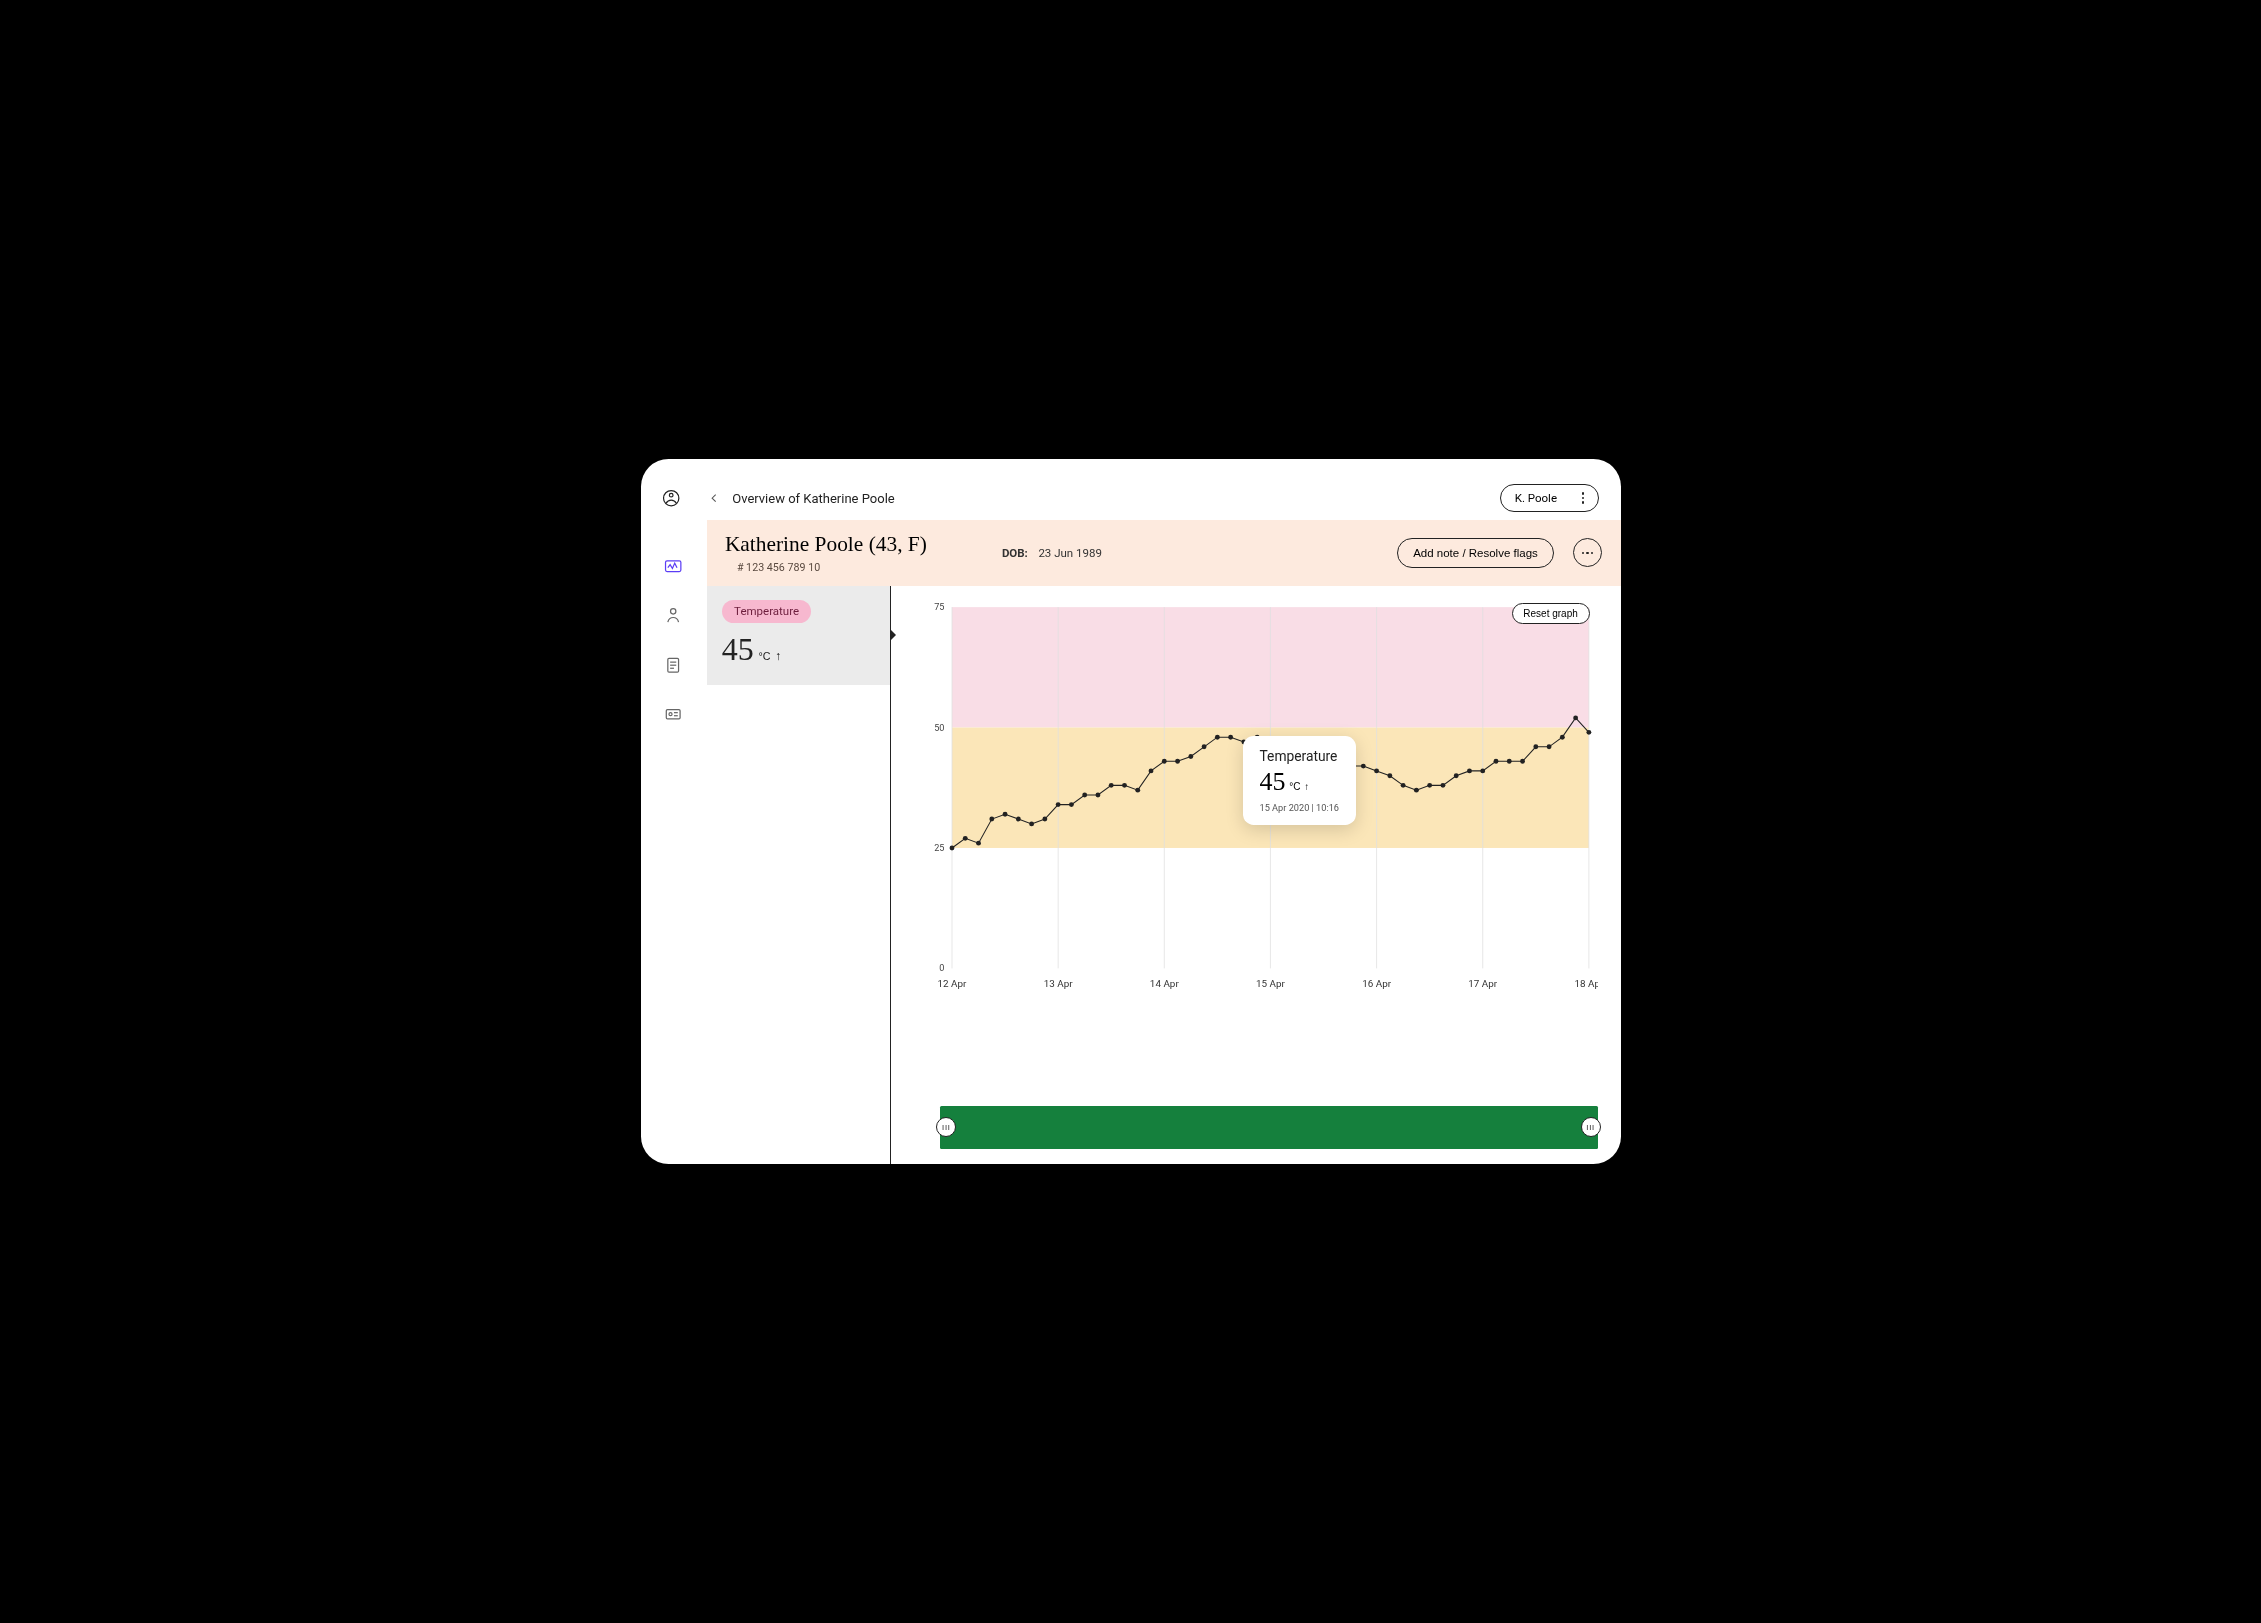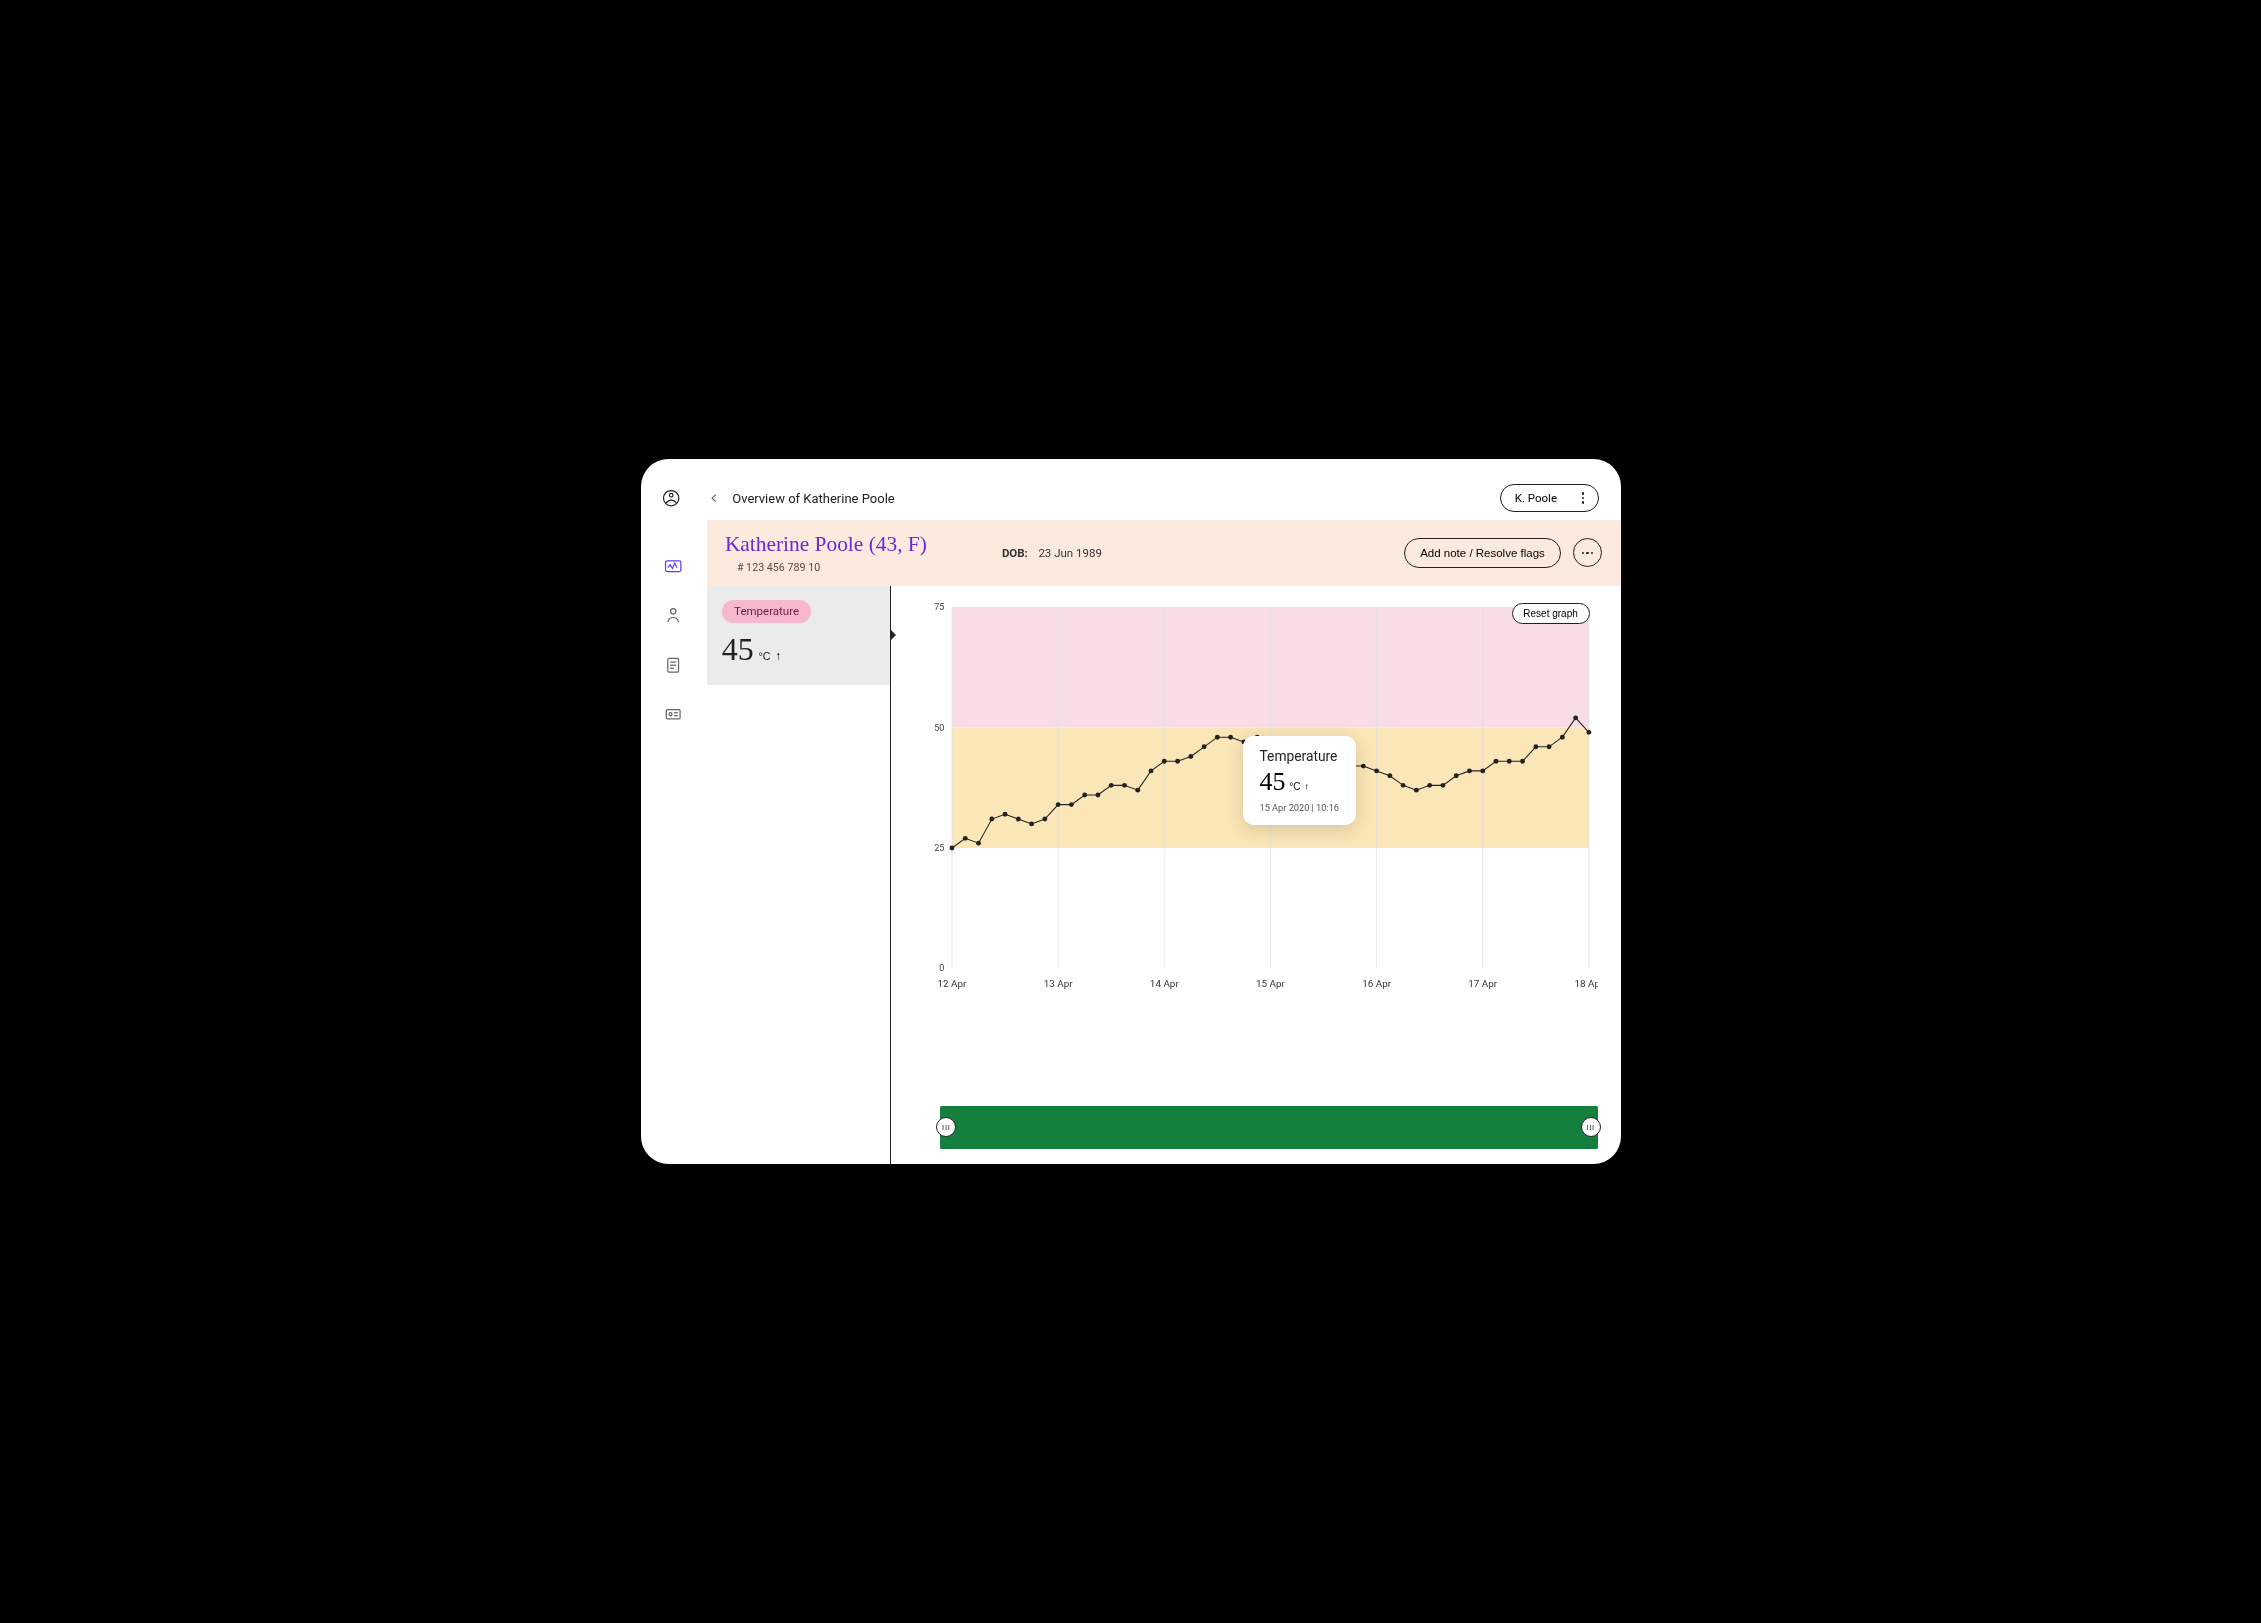--- a/index.html
+++ b/index.html
@@ -83,32 +83,32 @@
     height: 66px;
     background: #fdeade;
     display: flex;
     align-items: center;
     padding: 0 18.4px;
     gap: 23px;
   }
   .patient-name {
     font-family: Georgia, "Times New Roman", serif;
     font-size: 21.4px;
-    color: #6d28d9;
+    color: #000000;
     font-weight: 400;
   }
   .patient-id {
     font-size: 10.7px;
     color: #5a4a40;
     margin-top: 4.6px;
     margin-left: 12px;
   }
   .dob-block { margin-left: 52px; font-size: 11.5px; color:#333;}
   .dob-label { font-weight: 700; margin-right: 7.7px;}
-  .banner-actions { margin-left: auto; display:flex; gap:12px;}
+  .banner-actions { margin-left: auto; display:flex; gap:19px;}
   .pill-btn {
     border: 0.8px solid #222;
     border-radius: 765px;
     padding: 7.7px 15.3px;
     font-size: 11.5px;
     background: transparent;
     cursor:pointer;
   }
   .circle-btn {
     width: 29px; height: 29px;

